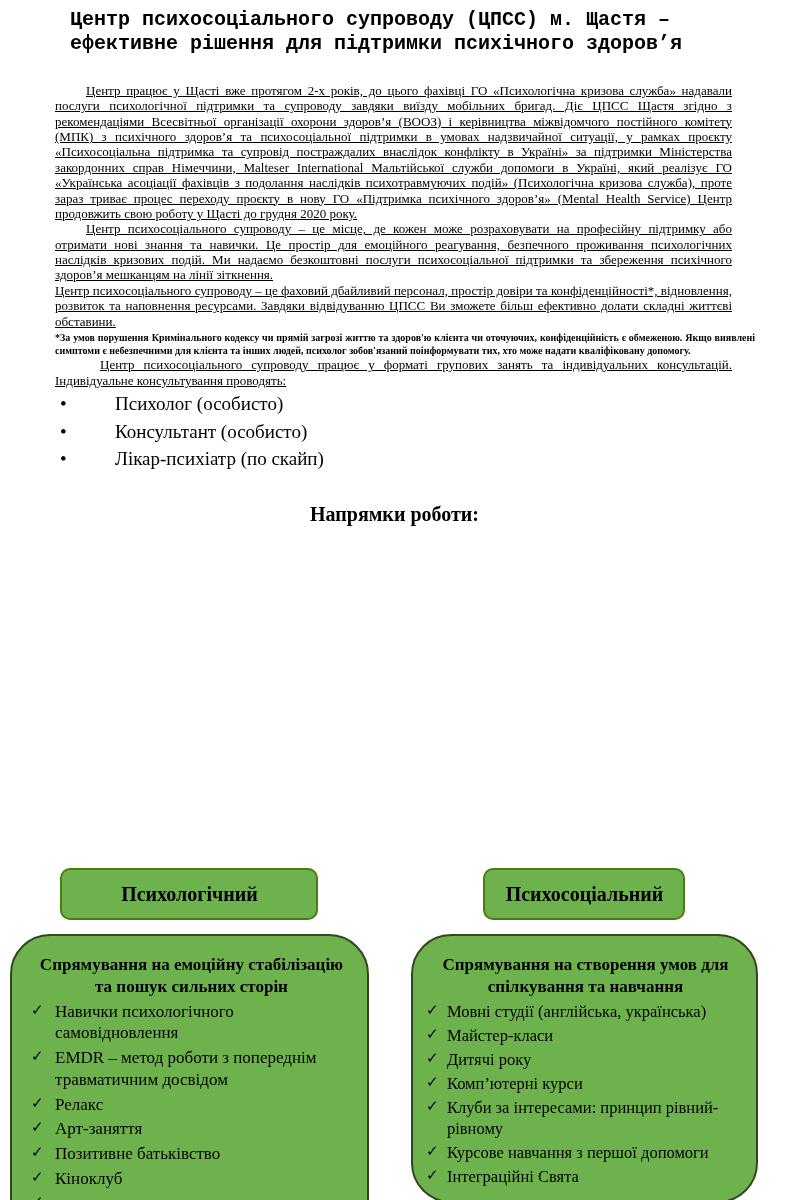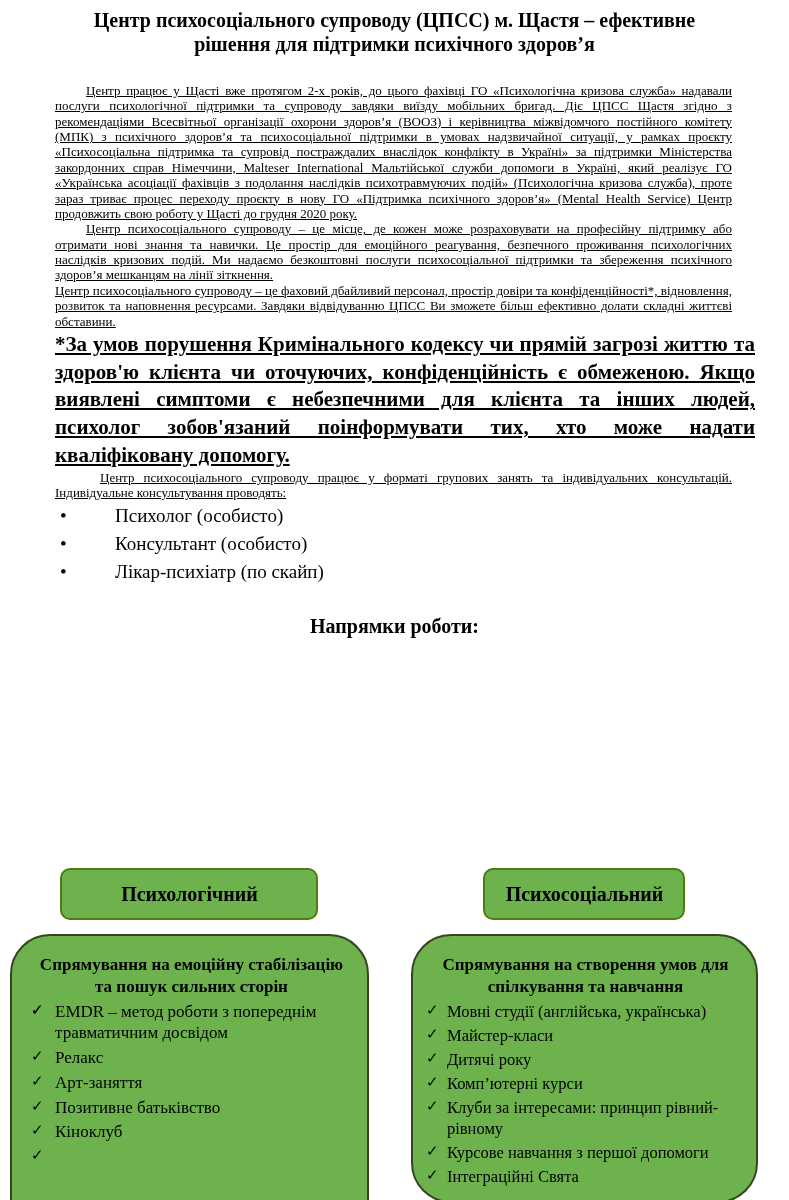--- a/index.html
+++ b/index.html
@@ -7,35 +7,35 @@
     position:relative;
     width:789px;height:1200px;
     background:#ffffff;
     overflow:hidden;
     font-family:"Liberation Serif","DejaVu Serif",serif;
     color:#000000;
   }
   .doc-title{
     margin:8px 70px 0 70px;
     font-size:20px;line-height:1.22;
-    font-weight:bold;text-align:center;
+    font-weight:bold;text-align:left;font-family:Liberation Mono, monospace;
   }
   .body-text{
     margin:0 57px 0 55px;
     font-size:13px;line-height:1.185;
     text-align:justify;
     text-decoration:underline;
   }
   .body-text.first{margin-top:26px;}
   .indent{text-indent:31px;}
   .indent-lg{text-indent:45px;}
   .footnote{
     margin:2px 34px 0 55px;
-    font-size:21px;line-height:1.32;
-    font-weight:bold;text-align:justify;text-decoration:underline;
+    font-size:10px;line-height:1.32;
+    font-weight:bold;text-align:justify;
   }
   .bullet-list{
     list-style:none;margin:2px 57px 0 0;padding:0;
   }
   .bullet-list li{
     position:relative;
     margin-left:60px;padding-left:55px;
     font-size:19px;line-height:1.45;
   }
   .bullet-list .bullet{
@@ -116,21 +116,21 @@
     </li>
   </ul>
 
   <h2 class="section-heading">Напрямки роботи:</h2>
 
   <div class="columns">
 
     <div class="column left">
       <div class="big-box">
         <div class="box-title">Спрямування на емоційну стабілізацію та пошук сильних сторін</div>
-        <div class="check-item"><span class="check">✓</span></div>
+        <div class="check-item"><span class="check">✓</span><span>Навички психологічного самовідновлення</span></div>
         <div class="check-item"><span class="check">✓</span><span>EMDR – метод роботи з попереднім травматичним досвідом</span></div>
         <div class="check-item"><span class="check">✓</span><span>Релакс</span></div>
         <div class="check-item"><span class="check">✓</span><span>Арт-заняття</span></div>
         <div class="check-item"><span class="check">✓</span><span>Позитивне батьківство</span></div>
         <div class="check-item"><span class="check">✓</span><span>Кіноклуб</span></div>
         <div class="check-item">
             <span class="check">✓</span>
           </div>
       </div>
       <div class="col-header" style="order:-1;">Психологічний</div>

